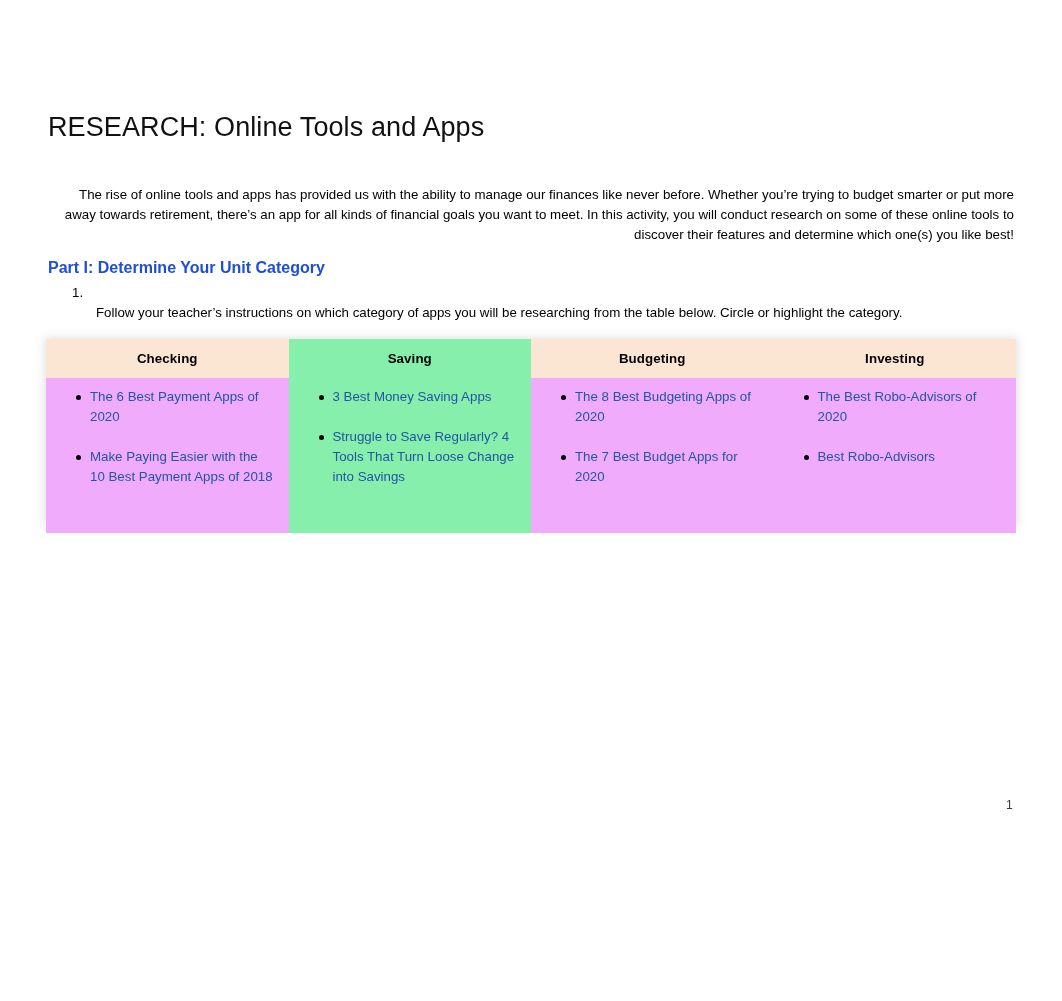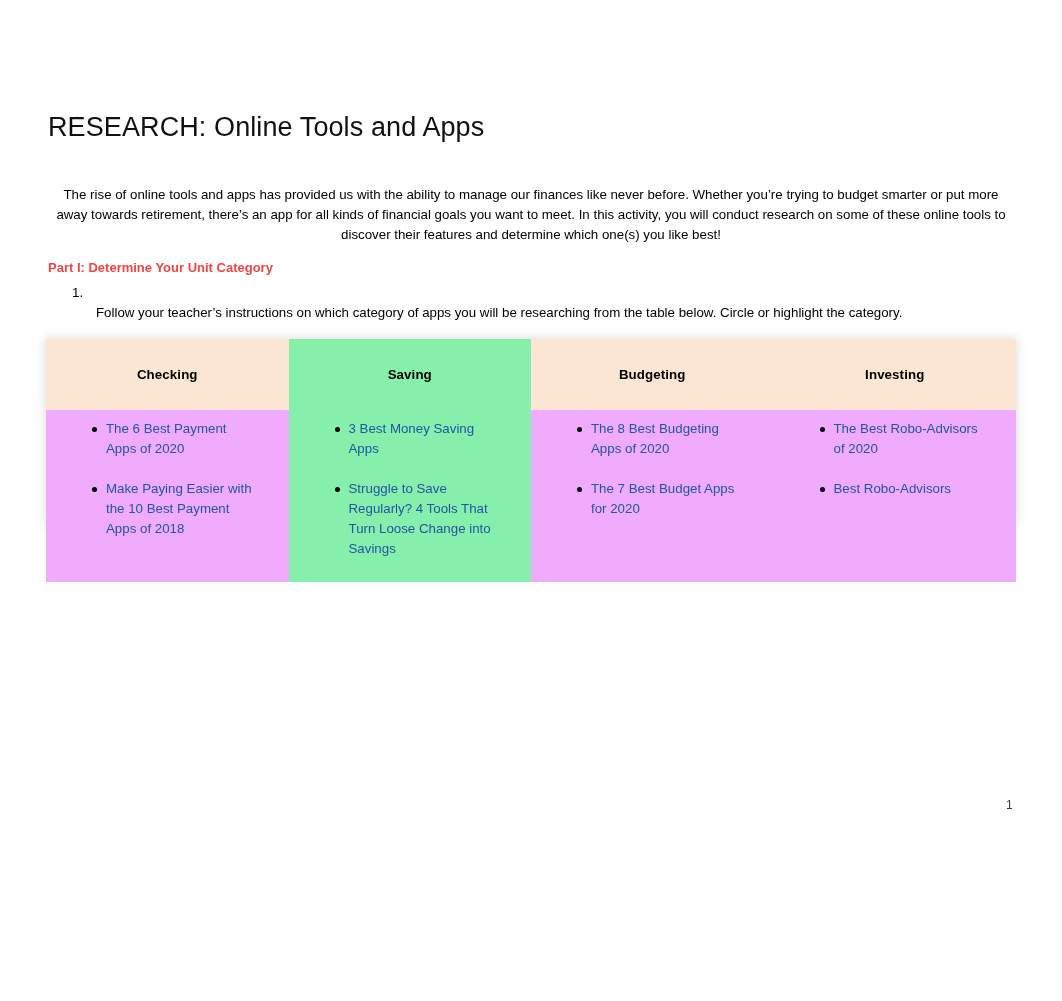--- a/index.html
+++ b/index.html
@@ -38,31 +38,31 @@
 
   
   .intro {
     position: absolute;
     left: 48px;
     top: 172px;
     width: 966px;
     font-size: 13.3px;
     line-height: 20px;
     color: #000000;
-    text-align: center;
+    text-align: right;
   }
 
   
   .part-heading {
     position: absolute;
     left: 48px;
     top: 259px;
-    font-size: 13px;
+    font-size: 16px;
     font-weight: bold;
-    color: #ef4444;
+    color: #1d4ed8;
     line-height: 18px;
   }
 
   
   .numbered-item {
     position: absolute;
     left: 72px;
     top: 284px;
     width: 900px;
     font-size: 13.3px;
@@ -100,21 +100,21 @@
 
   .app-table {
     position: relative;
     width: 970px;
     border-collapse: collapse;
     table-layout: fixed;
   }
   .app-table th,
   .app-table td {
     border: none;
-    padding: 16px;
+    padding: 0;
     vertical-align: top;
   }
 
   .app-table th {
     height: 39px;
     background: #fae6d2;
     font-size: 13.3px;
     font-weight: bold;
     color: #000000;
     text-align: center;

